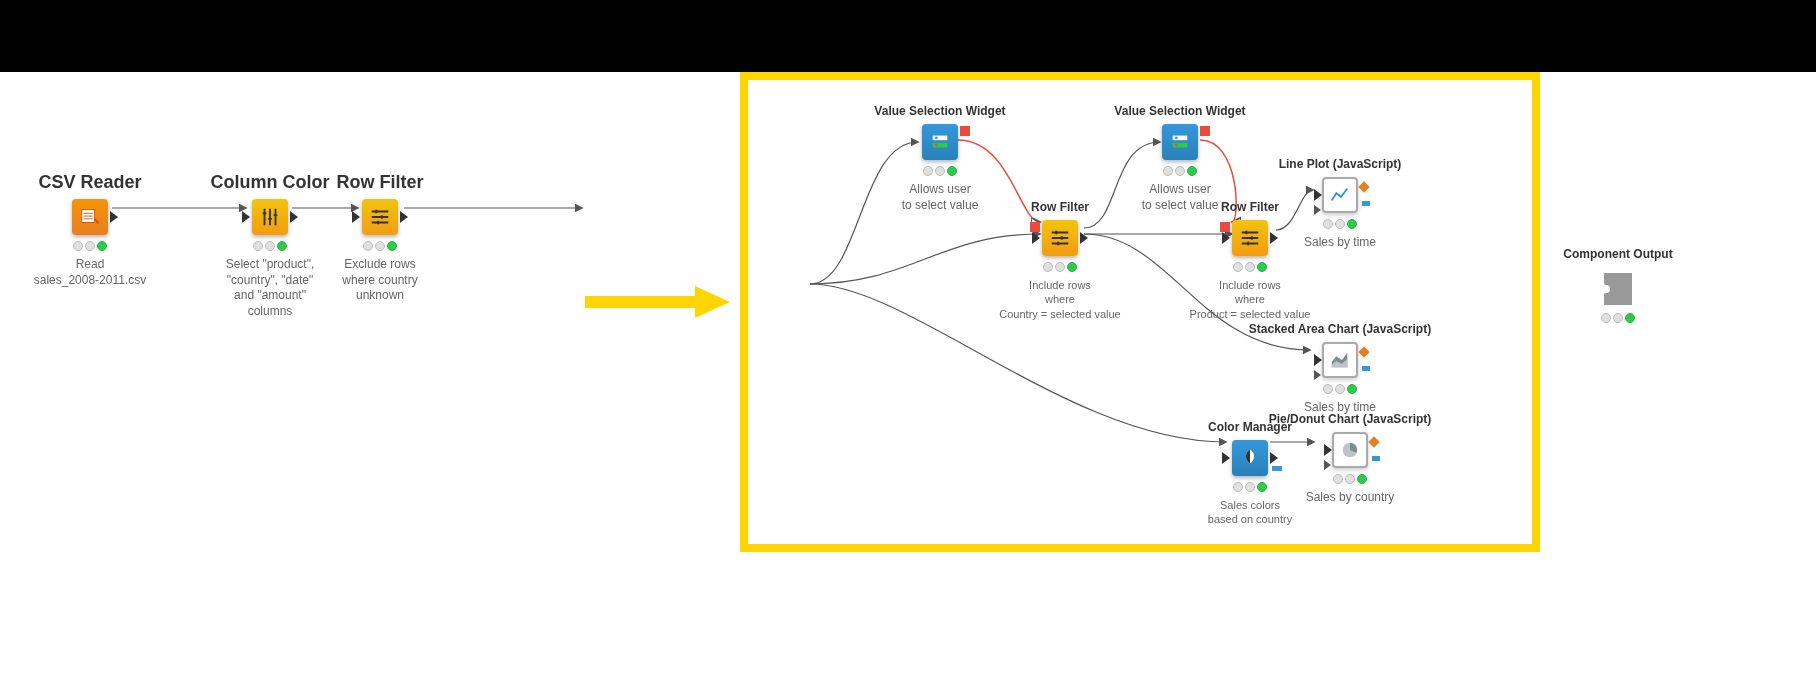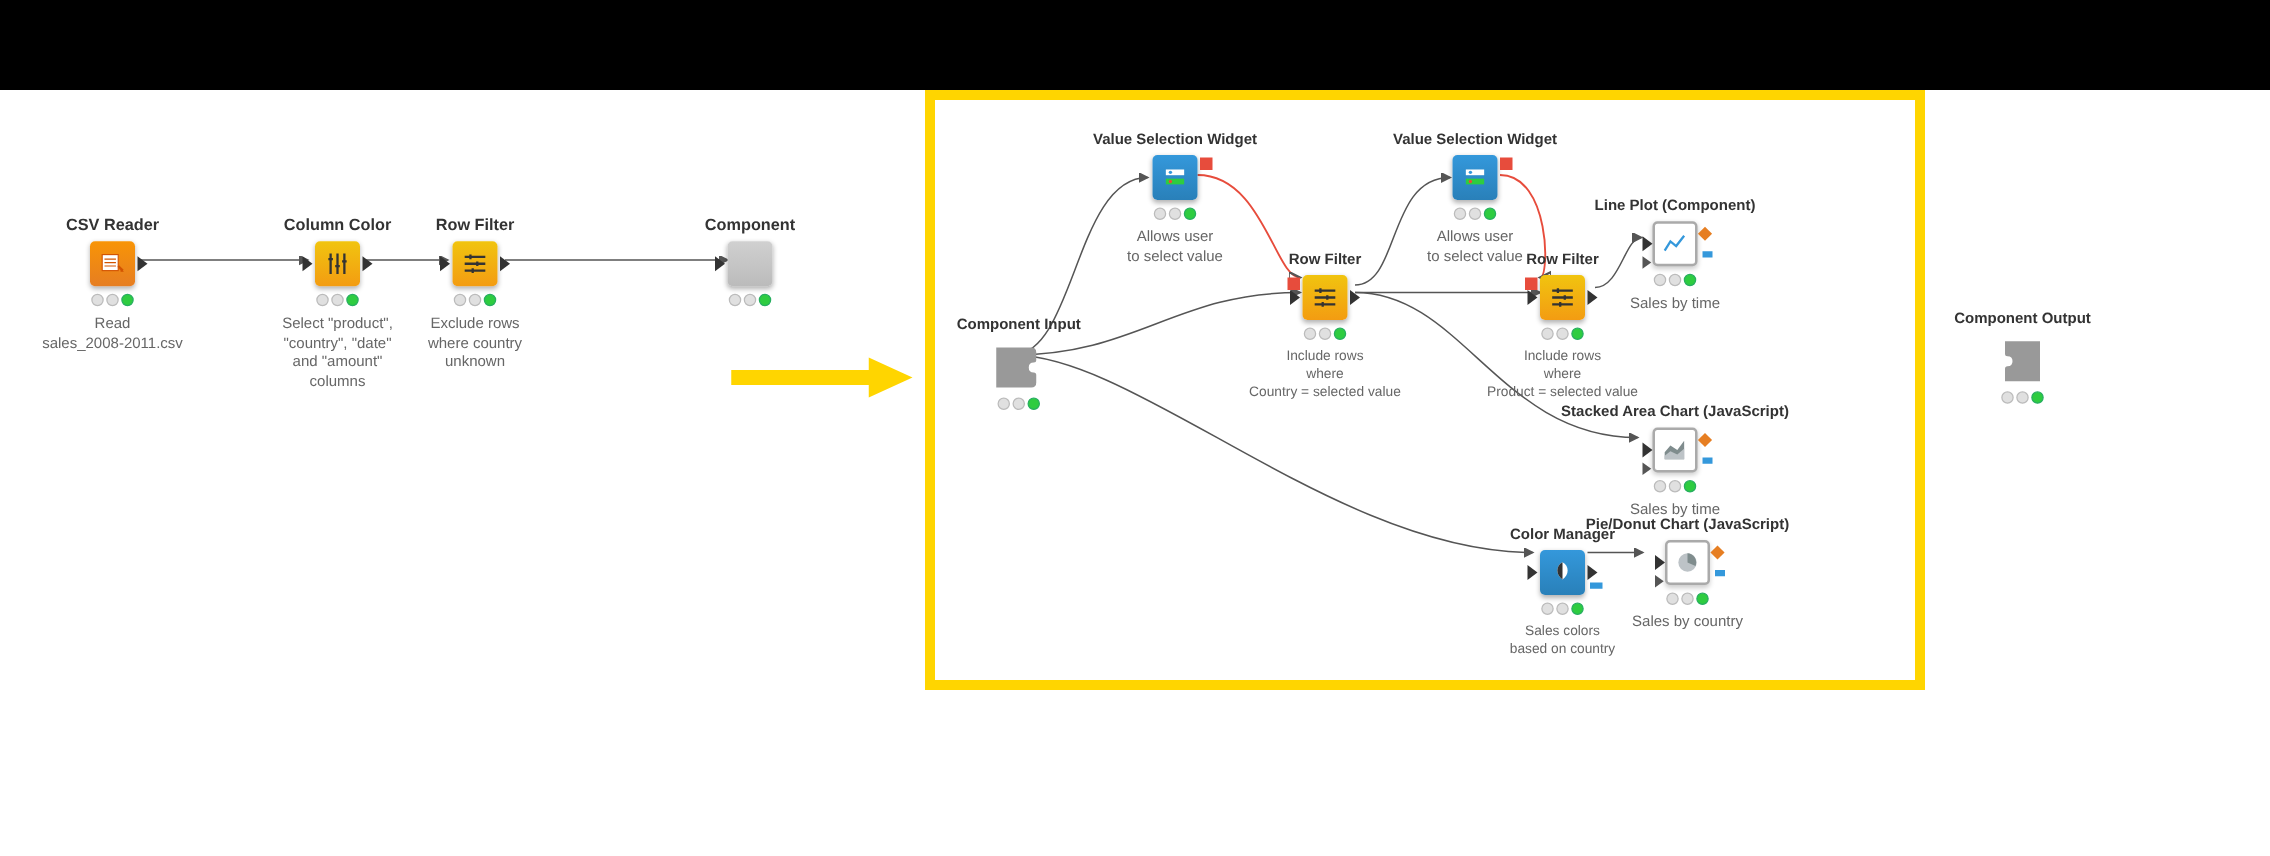--- a/index.html
+++ b/index.html
@@ -12,21 +12,21 @@
   }
   .black-bar {
     position: absolute; top: 0; left: 0;
     width: 100%; height: 72px;
     background: #000;
   }
   .canvas { position: absolute; top: 72px; left: 0; width: 100%; height: calc(100% - 72px); }
 
   
   .node { position: absolute; text-align: center; width: 160px; }
-  .node-title { font-weight: 700; font-size: 13px; color: #333; margin-bottom: 6px; white-space: nowrap; }
+  .node-title { font-weight: 700; font-size: 18px; color: #333; margin-bottom: 6px; white-space: nowrap; }
   .node-box { width: 36px; height: 36px; margin: 0 auto; border-radius: 4px; position: relative;
     display: flex; align-items: center; justify-content: center; }
   .node-box svg { width: 22px; height: 22px; }
   .traffic { display: flex; gap: 2px; justify-content: center; margin-top: 6px; }
   .traffic span { width: 10px; height: 10px; border-radius: 50%; background: #e0e0e0; border: 1px solid #bbb; }
   .traffic .green { background: #2ecc40; border-color: #27ae60; }
   .node-desc { font-size: 12px; color: #666; margin-top: 6px; line-height: 1.3; }
   .port-in, .port-out { position: absolute; top: 50%; transform: translateY(-50%); }
   .port-in { left: -10px; }
   .port-out { right: -10px; }
@@ -152,33 +152,20 @@
         <span></span>
         <span class="green"></span>
       </div>
     <div class="node-desc">
       <div>Exclude rows</div>
       <div>where country</div>
       <div>unknown</div>
     </div>
   </div>
 
-  <div class="node" style="left:520px; top:100px;">
-    <div class="node-title">Component</div>
-    <div class="node-box gray">
-      <div class="port-in">
-          <div class="tri tri-in"></div>
-        </div>
-    </div>
-    <div class="traffic">
-        <span></span>
-        <span></span>
-        <span class="green"></span>
-      </div>
-  </div>
 
   <div class="arrow-big" style="left:580px; top:210px;">
     <svg width="160" height="40">
         <path d="M5 14 L115 14 L115 4 L150 20 L115 36 L115 26 L5 26 Z" fill="#ffd500"></path>
       </svg>
   </div>
 
   <div class="component-zone" style="left:740px; top:0px; width:800px; height:480px;"></div>
 
   <svg class="links" width="820" height="500" style="left:740px;top:0px">
@@ -205,33 +192,20 @@
 
     <path d="M 344 162 C 430 162 460 278 570 278" marker-end="url(#ah2)"></path>
 
     <path d="M 460 68 C 500 68 500 150 492 150" class="red" marker-end="url(#ahr)"></path>
 
     <path d="M 536 158 C 556 158 560 118 573 118" marker-end="url(#ah2)"></path>
 
     <path d="M 530 370 L 574 370" marker-end="url(#ah2)"></path>
   </svg>
 
-  <div class="node" style="left:750px; top:180px; width:130px;">
-    <div class="node-title" style="font-size:12px">Component Input</div>
-    <div class="puz">
-      <svg width="40" height="40" viewBox="0 0 40 40">
-          <path d="M2 6 L30 6 Q34 6 34 10 L34 16 Q34 18 32 18 Q28 18 28 22 Q28 26 32 26 Q34 26 34 28 L34 34 Q34 38 30 38 L2 38 Z" fill="#999"></path>
-        </svg>
-    </div>
-    <div class="traffic">
-        <span></span>
-        <span></span>
-        <span class="green"></span>
-      </div>
-  </div>
 
   <div class="node" style="left:860px; top:32px;">
     <div class="node-title" style="font-size:12px">Value Selection Widget</div>
     <div class="node-box teal2">
       <svg viewBox="0 0 24 24">
           <rect x="4" y="5" width="16" height="5" fill="#fff"></rect>
           <rect x="4" y="13" width="16" height="5" fill="#2ecc40"></rect>
           <circle cx="8" cy="7.5" r="1.5" fill="#3498db"></circle>
           <circle cx="8" cy="15.5" r="1.5" fill="#e74c3c"></circle>
         </svg>
@@ -318,21 +292,21 @@
         <span class="green"></span>
       </div>
     <div class="node-desc" style="font-size:11px">
       <div>Include rows</div>
       <div>where</div>
       <div>Product = selected value</div>
     </div>
   </div>
 
   <div class="node" style="left:1260px; top:85px;">
-    <div class="node-title" style="font-size:12px">Line Plot (Component)</div>
+    <div class="node-title" style="font-size:12px">Line Plot (JavaScript)</div>
     <div class="node-box white">
       <svg viewBox="0 0 24 24">
           <polyline points="3,18 8,10 13,14 20,5" fill="none" stroke="#3498db" stroke-width="2"></polyline>
         </svg>
       <div class="port-in">
           <div class="tri tri-in"></div>
         </div>
       <div class="extra-port" style="left:-10px; top:26px"></div>
       <div style="position:absolute; right:-12px; top:4px; width:8px;height:8px; background:#e67e22;transform:rotate(45deg)"></div>
       <div style="position:absolute; right:-14px; top:22px; width:8px;height:5px; background:#3498db"></div>

